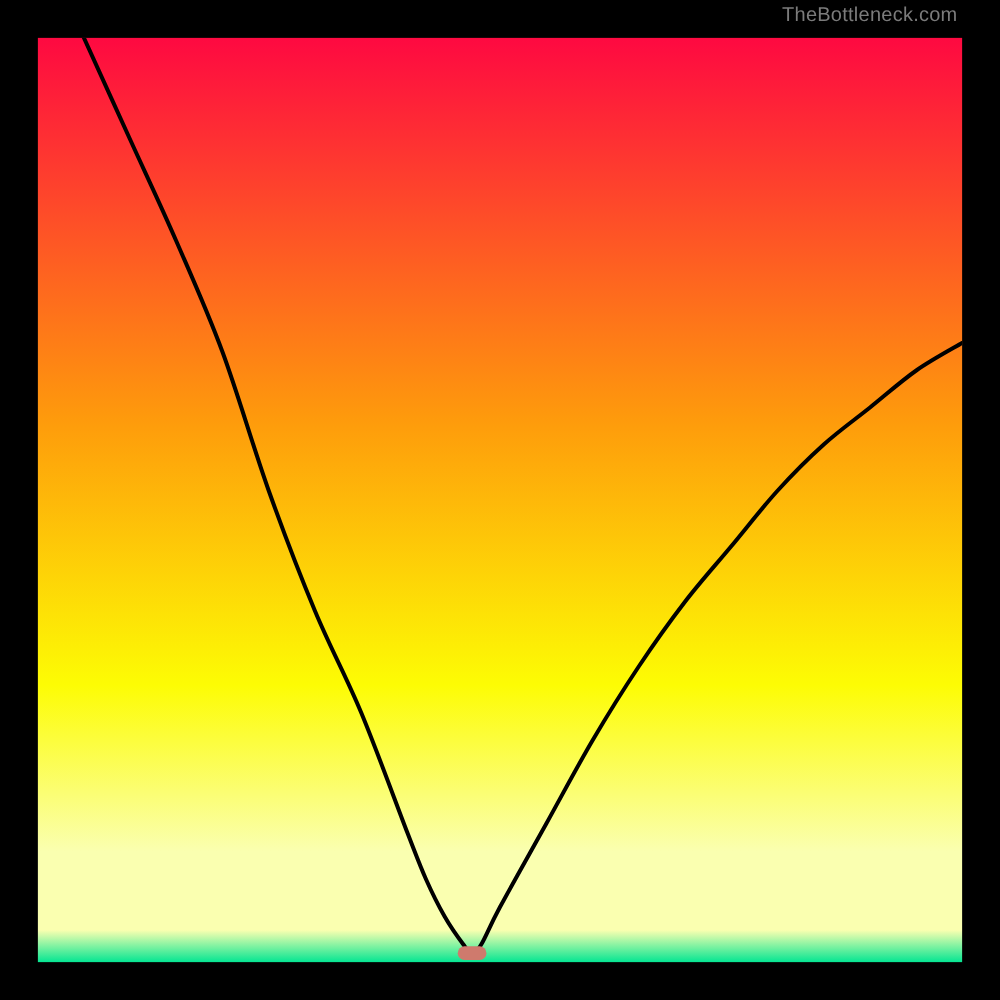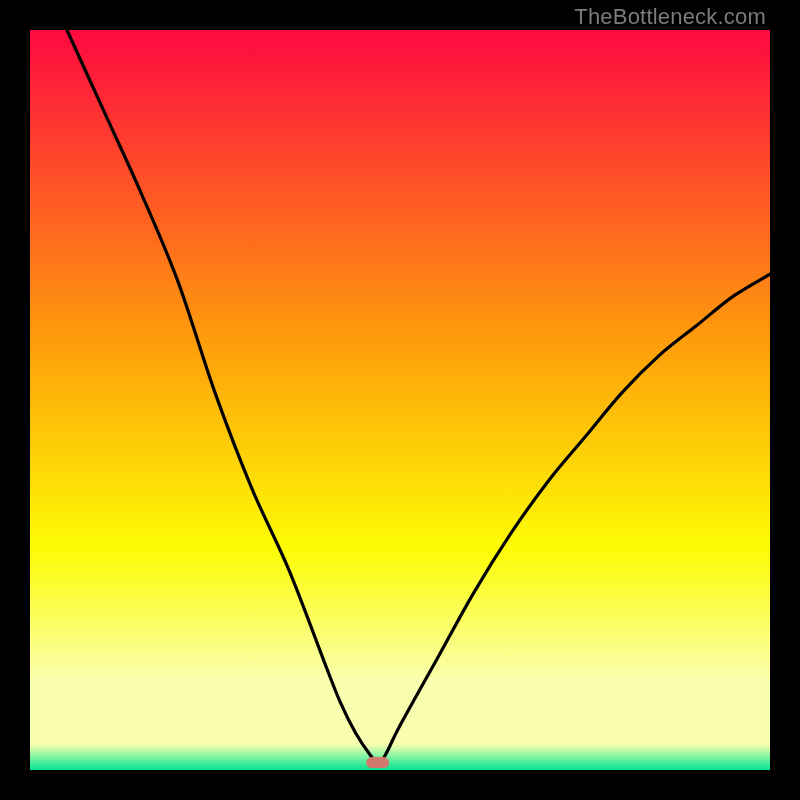--- a/index.html
+++ b/index.html
@@ -32,21 +32,21 @@
   .curve-svg {
     position: absolute;
     inset: 0;
     width: 100%;
     height: 100%;
   }
   .watermark {
     position: absolute;
     top: 4px;
     right: 34px;
-    font-size: 22px;
+    font-size: 16px;
     color: #7b7b7b;
     letter-spacing: 0.2px;
     font-weight: 500;
   }
   .marker {
     position: absolute;
     transform: translate(-50%, -50%);
     border-radius: 8px;
     background: #cf7a6d;
   }

